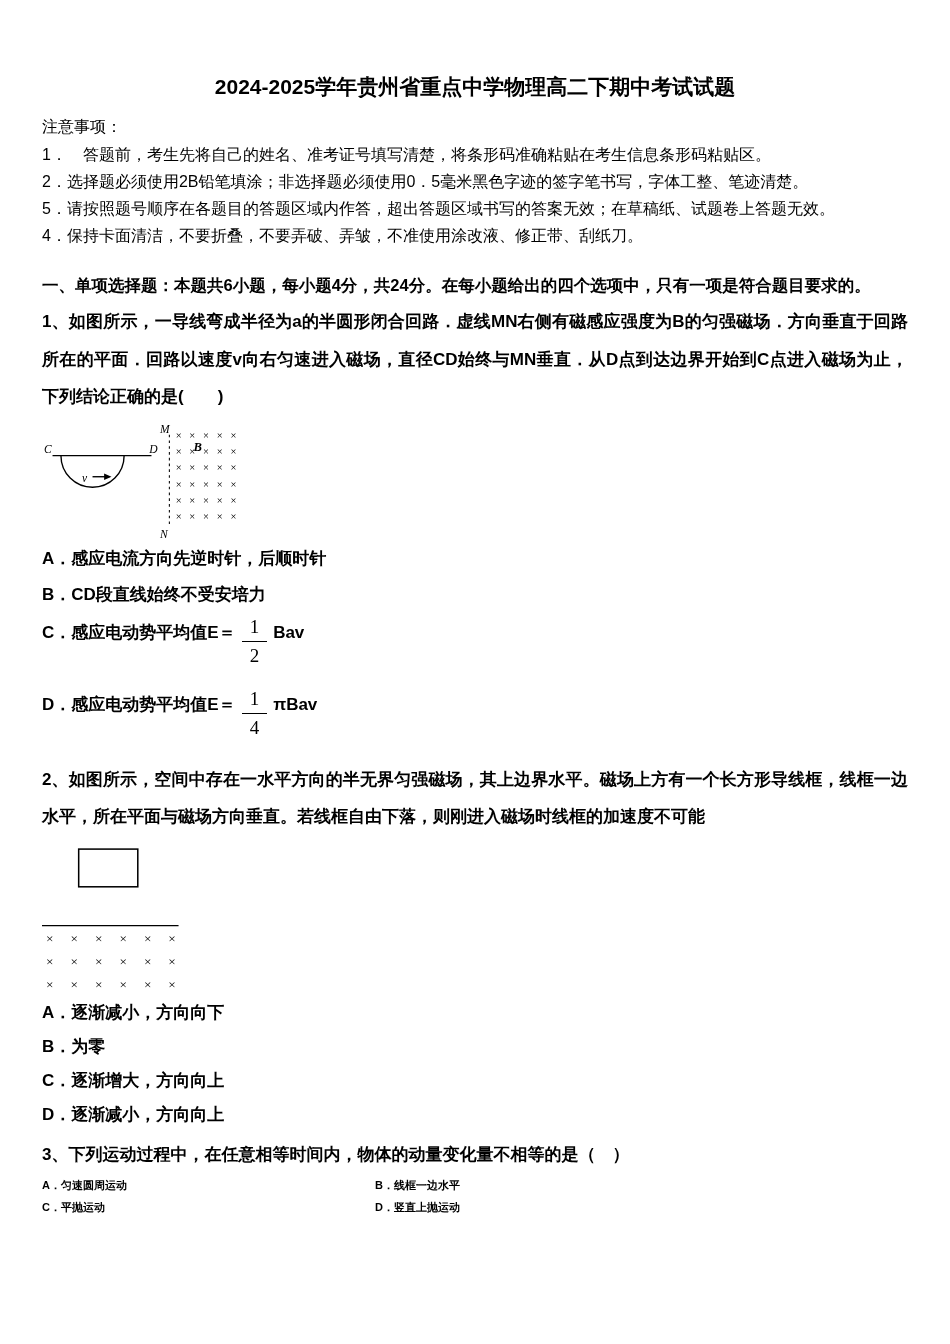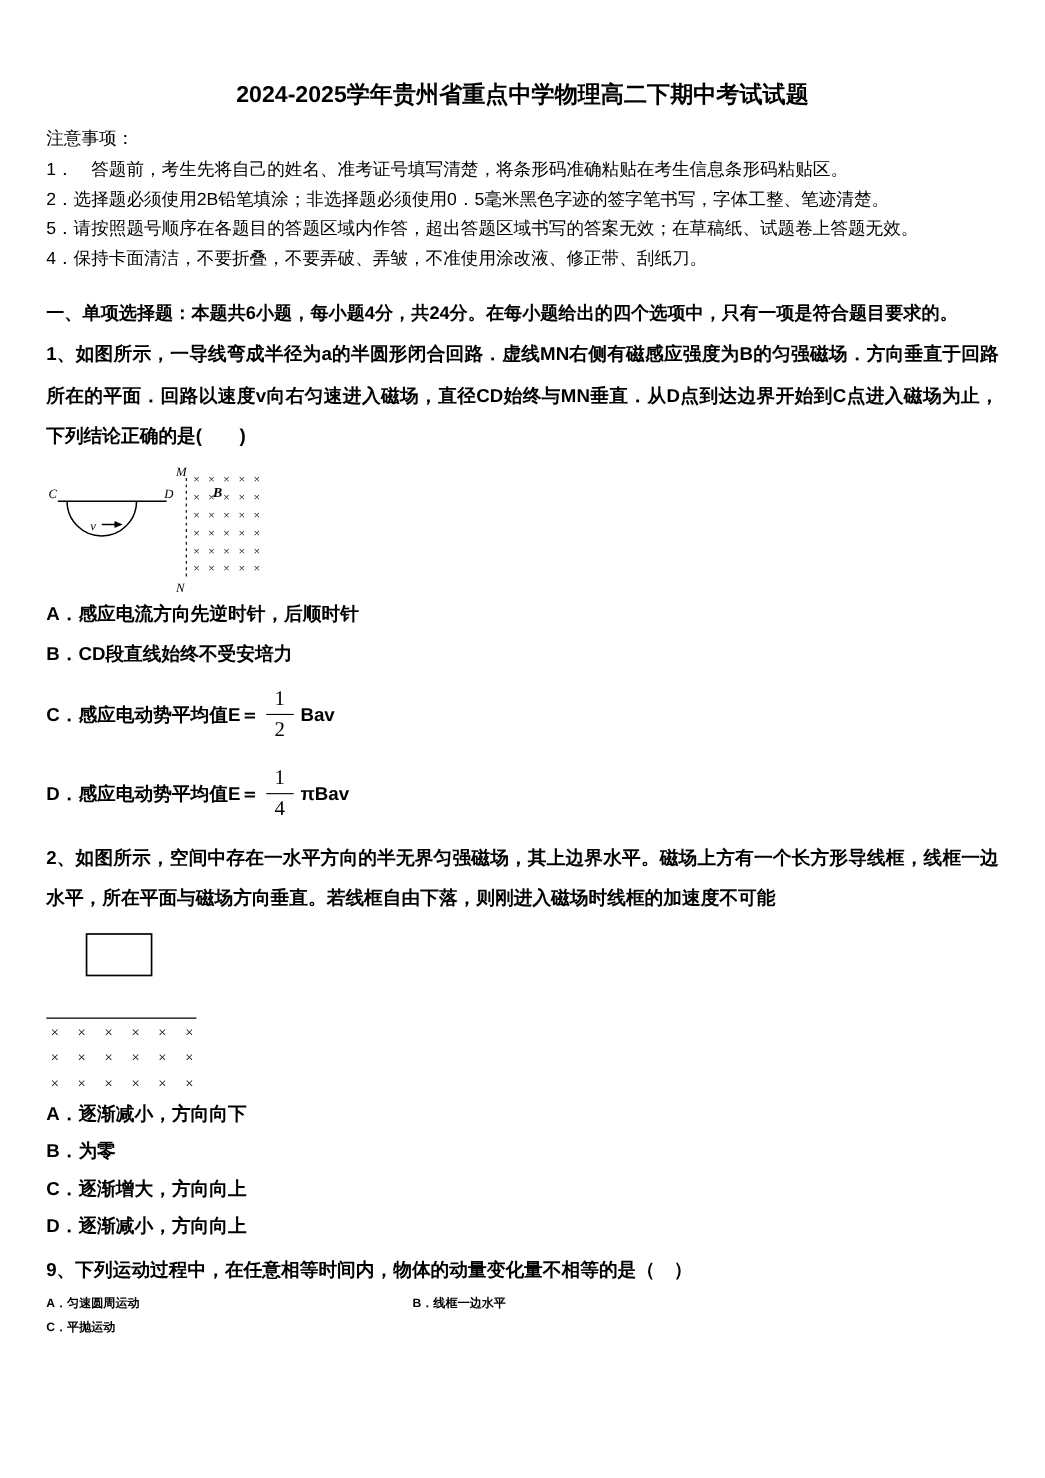--- a/index.html
+++ b/index.html
@@ -17,21 +17,21 @@
   .notice-item { text-align: justify; }
   .section-header {
     margin-top: 22px; font-size: 16.5px; font-weight: bold; line-height: 1.7;
     text-align: justify;
   }
   .stem {
     margin-top: 4px; font-size: 17px; font-weight: bold;
     line-height: 2.2; text-align: justify;
   }
   .option { font-size: 17px; font-weight: bold; line-height: 2.1; }
-  .option-frac { display: flex; align-items: center; min-height: 70px; margin: 2px 0; }
+  .option-frac { display: flex; min-height: 70px; margin: 2px 0; }
   .frac {
     display: inline-flex; flex-direction: column; align-items: center;
     margin: 0 6px; font-family: "Liberation Serif", "DejaVu Serif", serif;
     font-size: 19px; font-weight: normal; line-height: 1.25;
   }
   .frac .num { border-bottom: 1.6px solid #000; padding: 0 8px 2px 8px; }
   .frac .den { padding-top: 2px; }
   .q2-block .option { line-height: 2.0; }
   .q3-options {
     display: grid; grid-template-columns: 333px 1fr;
@@ -163,21 +163,22 @@
         </g>
     </svg>
 
     <div class="option">A．逐渐减小，方向向下</div>
     <div class="option">B．为零</div>
     <div class="option">C．逐渐增大，方向向上</div>
     <div class="option">D．逐渐减小，方向向上</div>
   </div>
 
   <div class="q3-block">
-    <div class="stem">9、下列运动过程中，在任意相等时间内，物体的动量变化量不相等的是（　）</div>
+    <div class="stem">3、下列运动过程中，在任意相等时间内，物体的动量变化量不相等的是（　）</div>
     <div class="q3-options">
       <div>A．匀速圆周运动</div>
       <div>B．线框一边水平</div>
       <div>C．平抛运动</div>
+      <div>D．竖直上抛运动</div>
     </div>
   </div>
 
 </div>
 
 </body></html>

